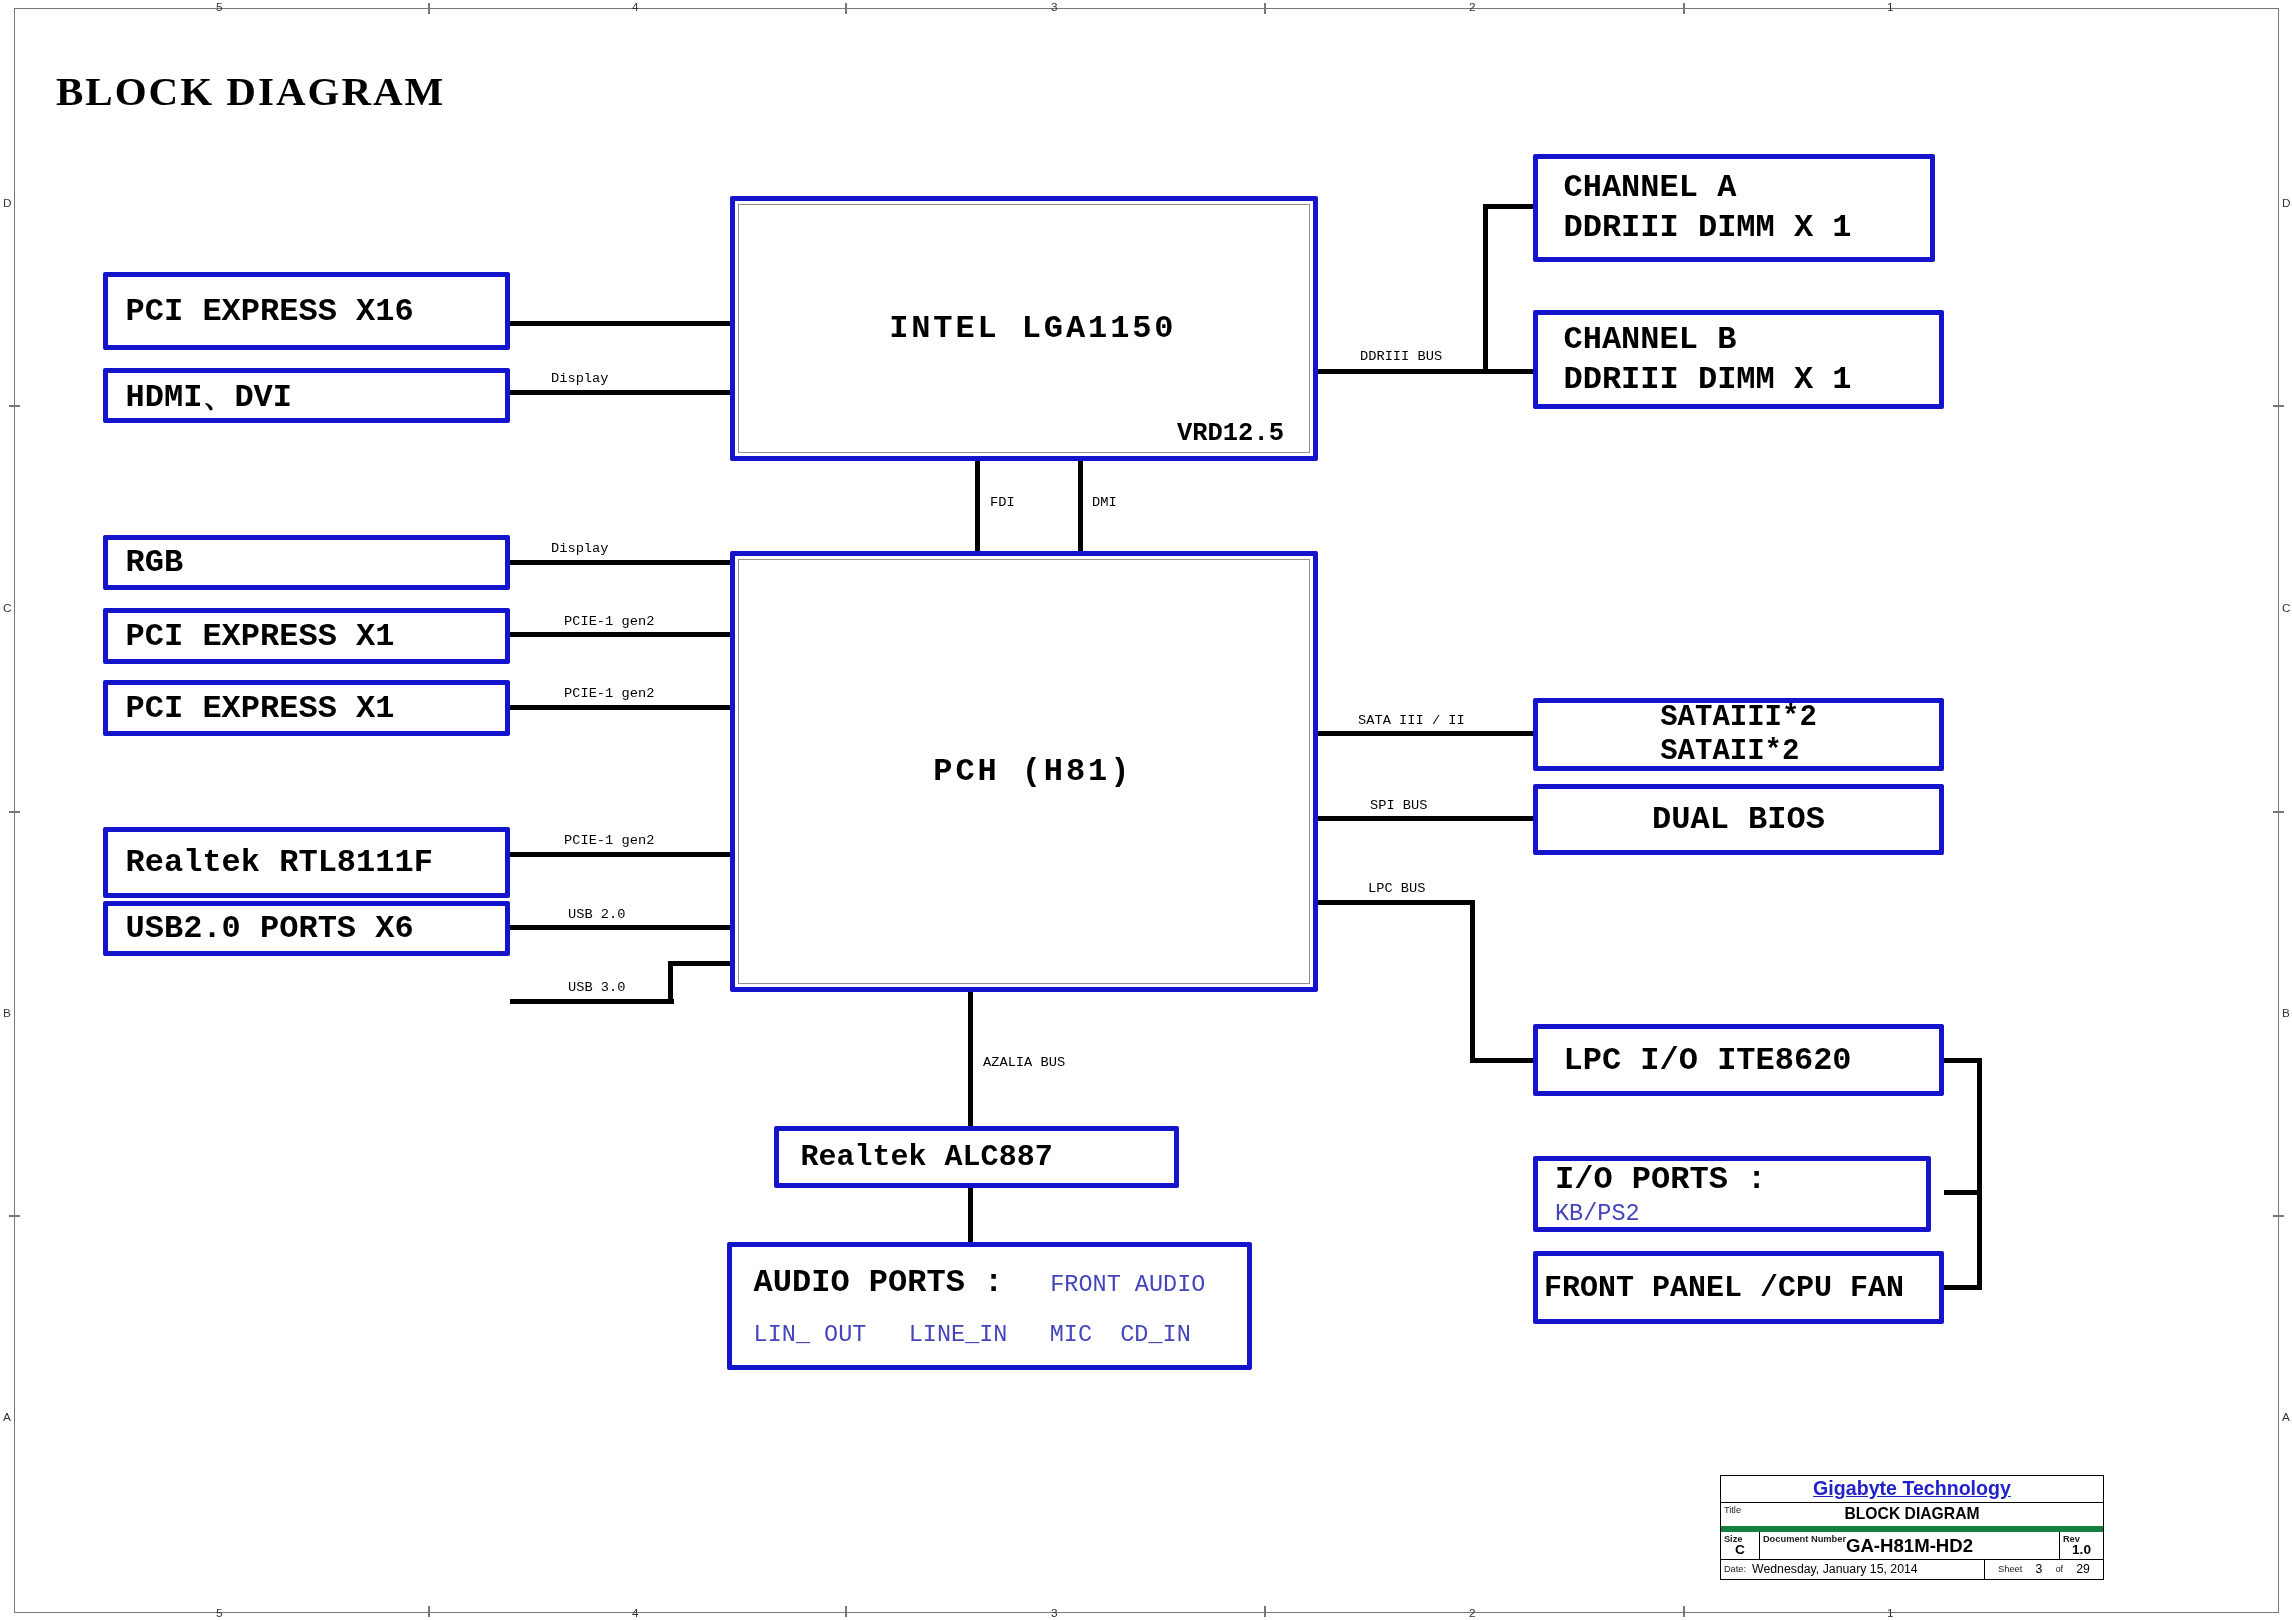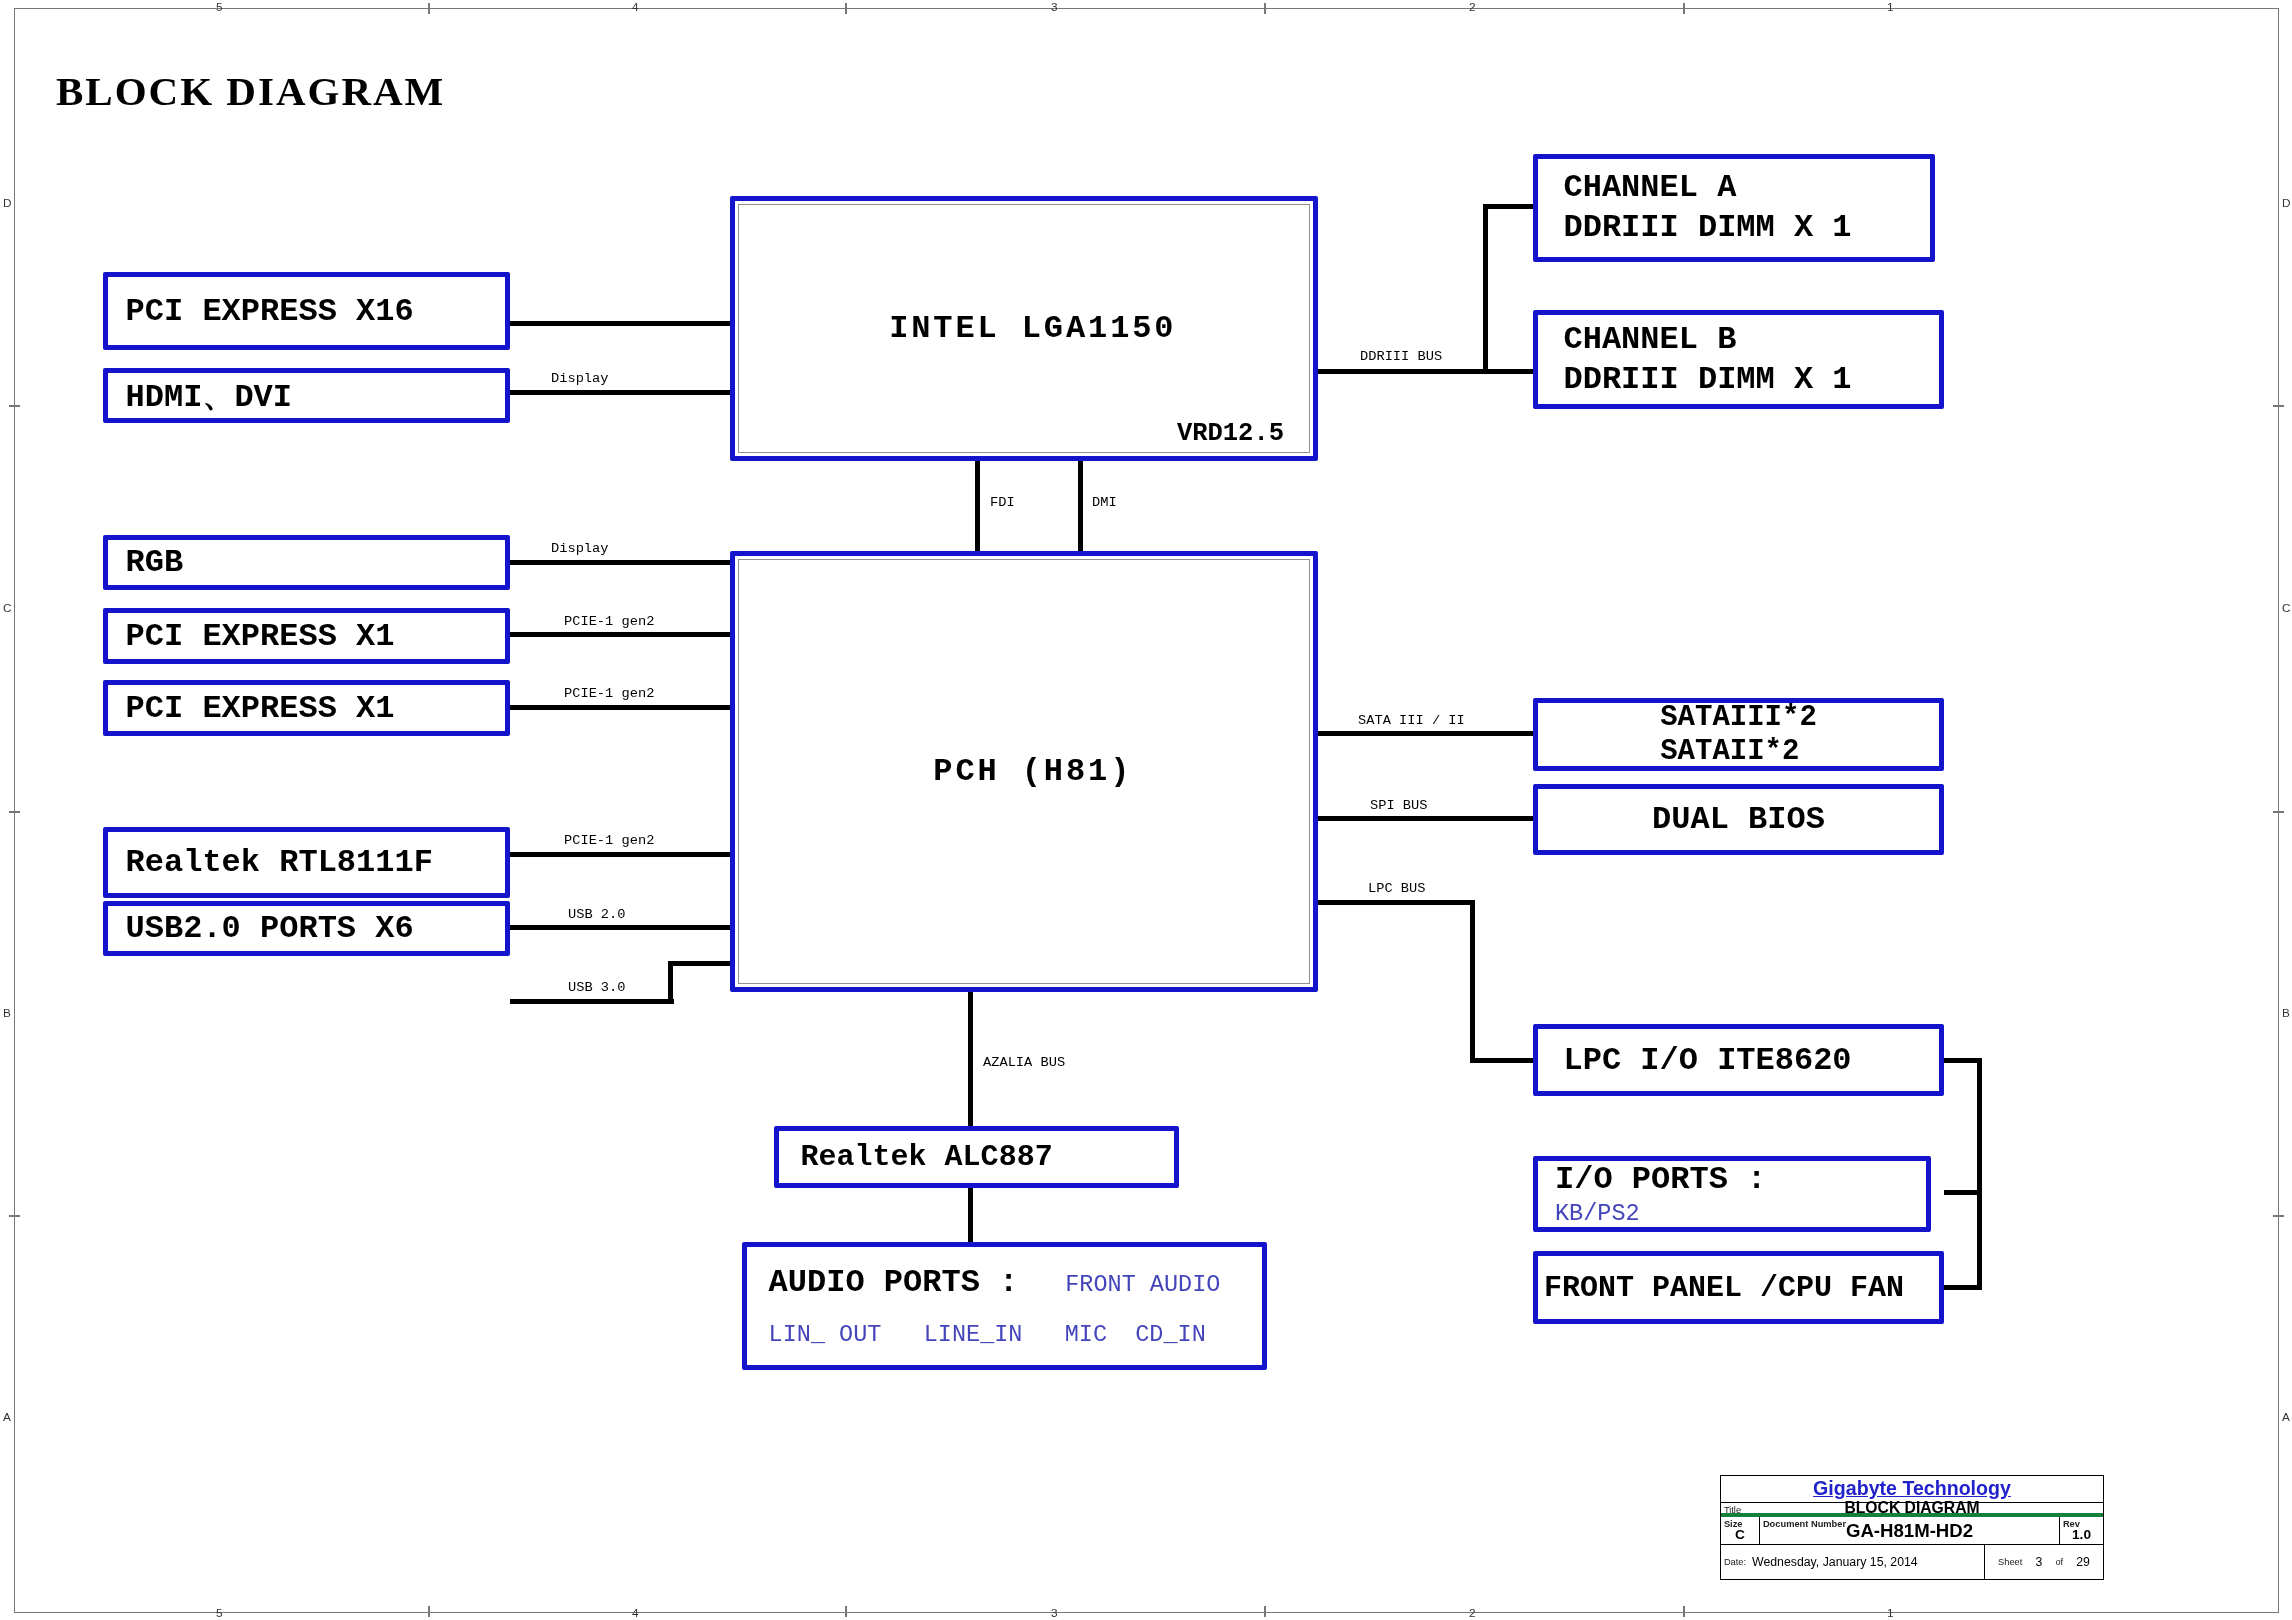--- a/index.html
+++ b/index.html
@@ -50,21 +50,21 @@
   
   .tblock {
     position:absolute; left:1720px; top:1475px; width:384px; height:105px;
     border:1px solid #000; font-family:"Liberation Sans",sans-serif; background:#fff;
     display:flex; flex-direction:column;
   }
   .tb-company {
     height:26.5px; border-bottom:1px solid #000; display:flex; align-items:center; justify-content:center;
     color:#2222cc; font-weight:bold; text-decoration:underline; font-size:19.6px;
   }
-  .tb-title { position:relative; height:14px; border-bottom:4px solid #15803d; display:flex; align-items:center; justify-content:center; }
+  .tb-title { position:relative; height:29px; border-bottom:6px solid #15803d; display:flex; align-items:center; justify-content:center; }
   .tb-title .big { font-size:15.7px; font-weight:bold; }
   .tiny { font-size:9.3px; color:#222; }
   .corner { position:absolute; left:2.9px; top:2px; }
   .tb-doc { display:flex; height:28px; border-bottom:1px solid #000; }
   .tb-doc .cell { position:relative; display:flex; align-items:flex-end; justify-content:center; padding-bottom:2px; }
   .cell-size { width:39px; border-right:1px solid #000; font-size:13.7px; font-weight:bold; }
   .cell-doc  { flex:1; border-right:1px solid #000; font-size:18.6px; font-weight:bold; }
   .cell-rev  { width:43px; font-size:13.7px; font-weight:bold; }
   .tb-date { flex:1; display:flex; align-items:center; font-size:12.3px; }
   .tb-date .dleft { flex:1; display:flex; align-items:center; gap:5.9px; padding-left:2.9px; border-right:1px solid #000; height:100%; }
@@ -219,21 +219,21 @@
     </div>
   </div>
   <div class="box" style="left:1533px;top:1251px;width:411px;height:73px;padding-left:5.9px;font-size:30px">
     <span>FRONT PANEL /CPU FAN</span>
   </div>
 
   <div class="box" style="left:774px;top:1126px;width:405px;height:62px;padding-left:21.6px;font-size:30px">
     <span>Realtek ALC887</span>
   </div>
 
-  <div class="box audio-box" style="left:742px;top:1242px;width:525px;height:128px">
+  <div class="box audio-box" style="left:727px;top:1242px;width:525px;height:128px">
     <div class="audio-row1">
       <span>AUDIO PORTS :</span>
       <span class="accent" style="font-size:23.5px">FRONT AUDIO</span>
     </div>
     <div class="accent jacks" style="font-size:23.5px">LIN_ OUT   LINE_IN   MIC  CD_IN</div>
   </div>
 
   <div class="tblock">
     <div class="tb-company">Gigabyte Technology</div>
     <div class="tb-title">

